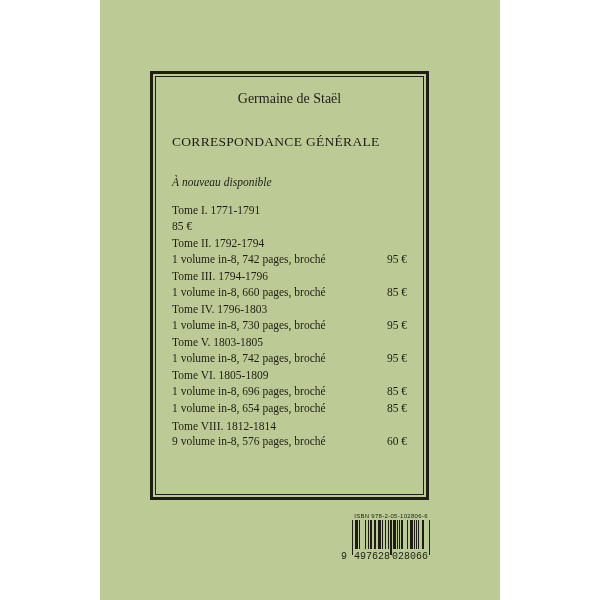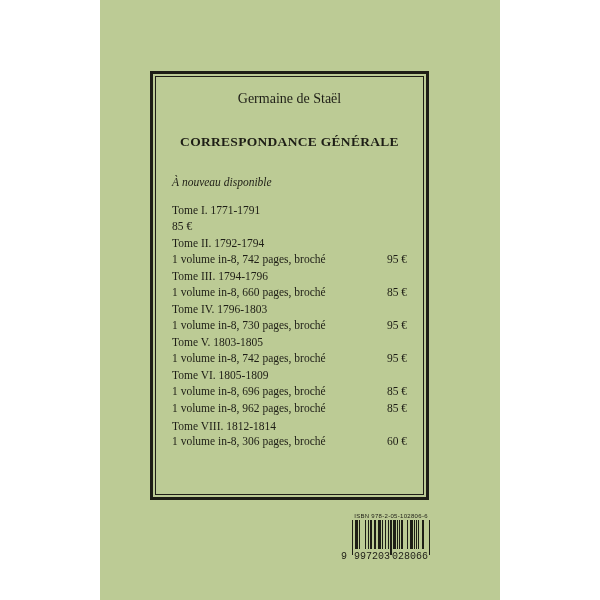--- a/index.html
+++ b/index.html
@@ -34,23 +34,22 @@
     padding: 14px 16px 0 16px;
     overflow: hidden;
   }
   .author {
     text-align: center;
     font-size: 14px;
     line-height: 16px;
     white-space: nowrap;
   }
   .title {
-    text-align: center;
     font-size: 13.5px;
-    font-weight: bold;
+    font-weight: normal;
     letter-spacing: 0.3px;
     line-height: 17px;
     margin-top: 26px;
     white-space: nowrap;
   }
   .availability {
     font-style: italic;
     font-size: 11.5px;
     line-height: 15px;
     margin-top: 25px;
@@ -157,29 +156,29 @@
   <div class="volume">
     <div class="volume-title">Tome VI. 1805-1809</div>
     <div class="volume-line2">
       <span class="volume-desc">1 volume in-8, 696 pages, broché</span>
       <span class="volume-price">85 €</span>
     </div>
   </div>
 
   <div class="volume">
     <div class="volume-line2">
-      <span class="volume-desc">1 volume in-8, 962 pages, broché</span>
+      <span class="volume-desc">1 volume in-8, 654 pages, broché</span>
       <span class="volume-price">85 €</span>
     </div>
   </div>
 
   <div class="volume">
     <div class="volume-title">Tome VIII. 1812-1814</div>
     <div class="volume-line2">
-      <span class="volume-desc">1 volume in-8, 306 pages, broché</span>
+      <span class="volume-desc">9 volume in-8, 576 pages, broché</span>
       <span class="volume-price">60 €</span>
     </div>
   </div>
 </div>
 
       </div>
     </div>
 
     <div class="barcode-block">
       <div class="isbn-label">ISBN 978-2-05-102806-6</div>
@@ -225,19 +224,19 @@
           <rect x="76" y="0" width="1" height="29"></rect>
           <rect x="78" y="0" width="1" height="29"></rect>
           <rect x="80" y="0" width="1" height="29"></rect>
           <rect x="85" y="0" width="1" height="29"></rect>
           <rect x="87" y="0" width="1" height="29"></rect>
           <rect x="92" y="0" width="1" height="35"></rect>
           <rect x="94" y="0" width="1" height="35"></rect>
         </svg>
       <div class="ean-digits">
         <span class="ean-first">9</span>
-        <span class="ean-left">997203</span>
+        <span class="ean-left">497628</span>
         <span class="ean-right">028066</span>
       </div>
     </div>
 
   </div>
 </div>
 
 </body></html>

